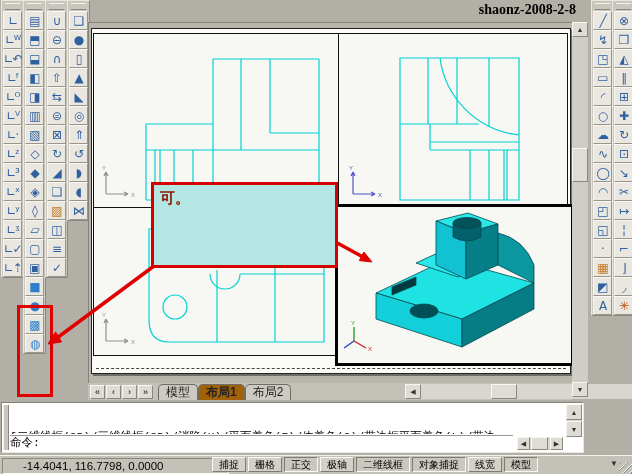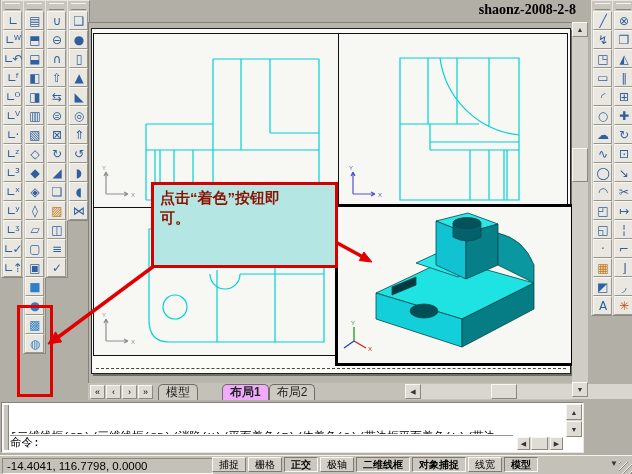--- a/index.html
+++ b/index.html
@@ -38,41 +38,41 @@
          border-color:#f8f7f2 #8a887f #8a887f #f8f7f2;}
   .sbthumb{position:absolute;background:#dedcd4;border:1px solid;box-sizing:border-box;
            border-color:#f8f7f2 #8a887f #8a887f #f8f7f2;}
   
   #tabsrow{position:absolute;left:88px;top:383px;width:484px;height:17px;background:#c4c1b9;}
   .navbtn{position:absolute;top:1px;width:15px;height:14px;display:flex;align-items:center;justify-content:center;
           font-size:9px;background:#dedcd4;border:1px solid;box-sizing:border-box;
           border-color:#f8f7f2 #8a887f #8a887f #f8f7f2;}
   .tab{position:absolute;top:1px;height:15px;padding:0 7px;display:flex;align-items:center;font-size:12px;
        background:#cdcac2;border:1px solid #6f6d66;border-bottom:none;border-radius:5px 5px 0 0;color:#222;}
-  .tab.on{background:#f0abfc;font-weight:bold;z-index:2;margin-left:24px;}
+  .tab.on{background:#a16207;font-weight:bold;z-index:2;}
   #hscroll{position:absolute;left:317px;top:1px;width:260px;height:15px;background:#d8d6ce;}
   
   #cmd{position:absolute;left:1px;top:402px;width:583px;height:51px;background:#fff;
        border:1px solid;border-color:#84827a #e8e6de #e8e6de #84827a;box-sizing:border-box;}
   #cmd .cgrip{position:absolute;left:1px;top:2px;bottom:2px;width:4px;
               border-left:1px solid #f4f2ec;border-right:1px solid #8a887f;background:#c9c6bd;}
   #cmdhist{position:absolute;left:8px;top:1px;right:18px;height:30px;overflow:hidden;
            font-family:"Liberation Mono",monospace;font-size:11.5px;line-height:13px;white-space:pre;}
   #cmdcur{position:absolute;left:8px;bottom:2px;right:70px;height:14px;border-top:1px solid #9a988f;
           font-family:"Liberation Mono",monospace;font-size:11.5px;line-height:14px;white-space:pre;}
   #cmdvs{position:absolute;right:1px;top:1px;width:16px;height:33px;background:#d8d6ce;}
   #cmdhs{position:absolute;right:20px;bottom:2px;width:46px;height:13px;background:#d8d6ce;}
   
   #status{position:absolute;left:0;top:455px;width:632px;height:19px;background:#c4c1b9;border-top:1px solid #f4f2ec;}
-  #coords{position:absolute;left:2px;top:2px;width:205px;height:14px;padding-left:4px;line-height:14px;
+  #coords{position:absolute;left:2px;top:2px;width:205px;height:14px;padding-left:20px;line-height:14px;
           font-size:11.5px;border:1px solid;border-color:#8a887f #f8f7f2 #f8f7f2 #8a887f;}
   #sbtns{position:absolute;left:212px;top:1px;display:flex;gap:2px;}
   .sbtn{height:15px;padding:0 6px;display:flex;font-size:10px;background:#d3d0c8;
         border:1px solid;border-color:#f8f7f2 #7d7b73 #7d7b73 #f8f7f2;cursor:pointer;}
-  .sbtn.on{border-color:#7d7b73 #f8f7f2 #f8f7f2 #7d7b73;background:#cac7bf;font-weight:bold;}
+  .sbtn.on{border-color:#7d7b73 #f8f7f2 #f8f7f2 #7d7b73;background:#cac7bf;}
   #sbmenu{position:absolute;right:14px;top:3px;font-size:8px;color:#333;cursor:pointer;}
   #szgrip{position:absolute;right:0;bottom:0;width:13px;height:13px;
           background:repeating-linear-gradient(135deg,#f8f7f2 0 1px,#8a887f 1px 2px,#c4c1b9 2px 5px);}
   
   .title{position:absolute;top:2px;right:56px;color:#000000;font-weight:bold;font-size:14px;
          font-family:"Liberation Serif",serif;z-index:3;}
   .callout-line{white-space:nowrap;}
 </style>
 </head>
 <body>
@@ -454,21 +454,20 @@
       <line x1="154" y1="266" x2="57" y2="338" stroke-width="3.5"></line>
       <polygon points="48,344 55.6,331.9 61.6,341.9"></polygon>
       <line x1="330" y1="239" x2="363" y2="257" stroke-width="3.5"></line>
       <polygon points="372,262 359.3,260.6 363.9,252.0"></polygon>
     </g>
   </svg>
 
   <div id="redbox"></div>
 
   <div id="callout">
-      <div class="callout-line">点击“着色”按钮即</div>
       <div class="callout-line">可。</div>
   </div>
 
   <div id="vscroll">
     <div class="sbbtn" style="top:0">
         <span>▲</span>
       </div>
     <div class="sbthumb" style="left:0;top:126px;width:16px;height:34px"></div>
     <div class="sbbtn" style="top:360px">
         <span>▼</span>

